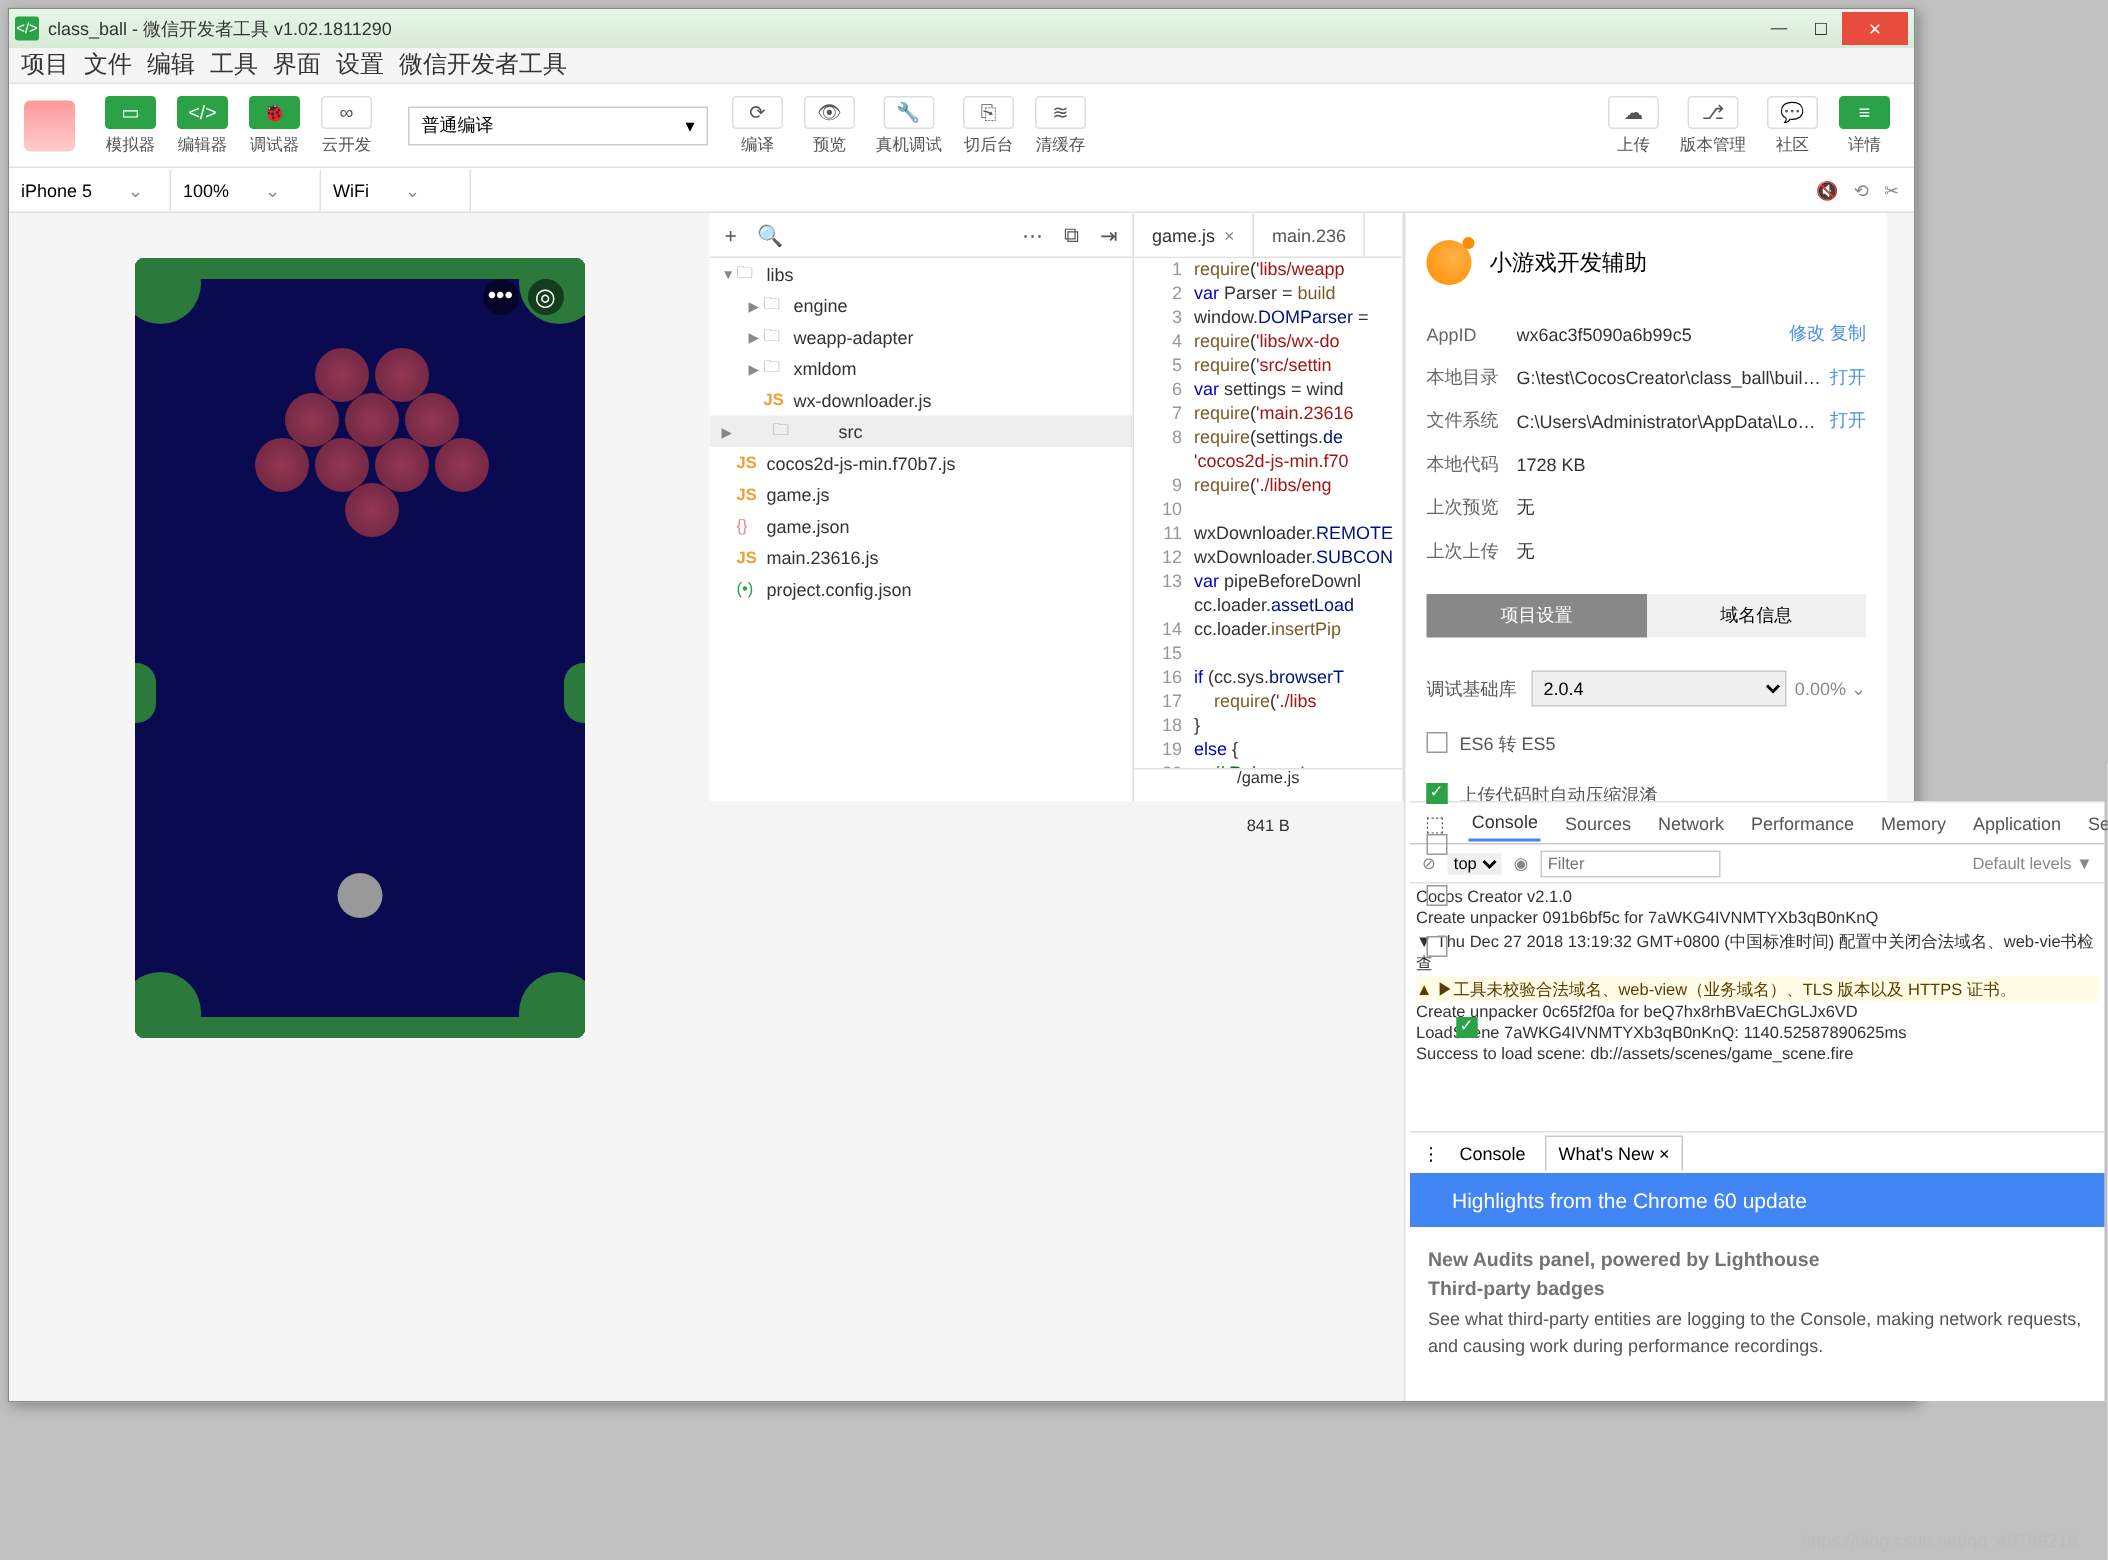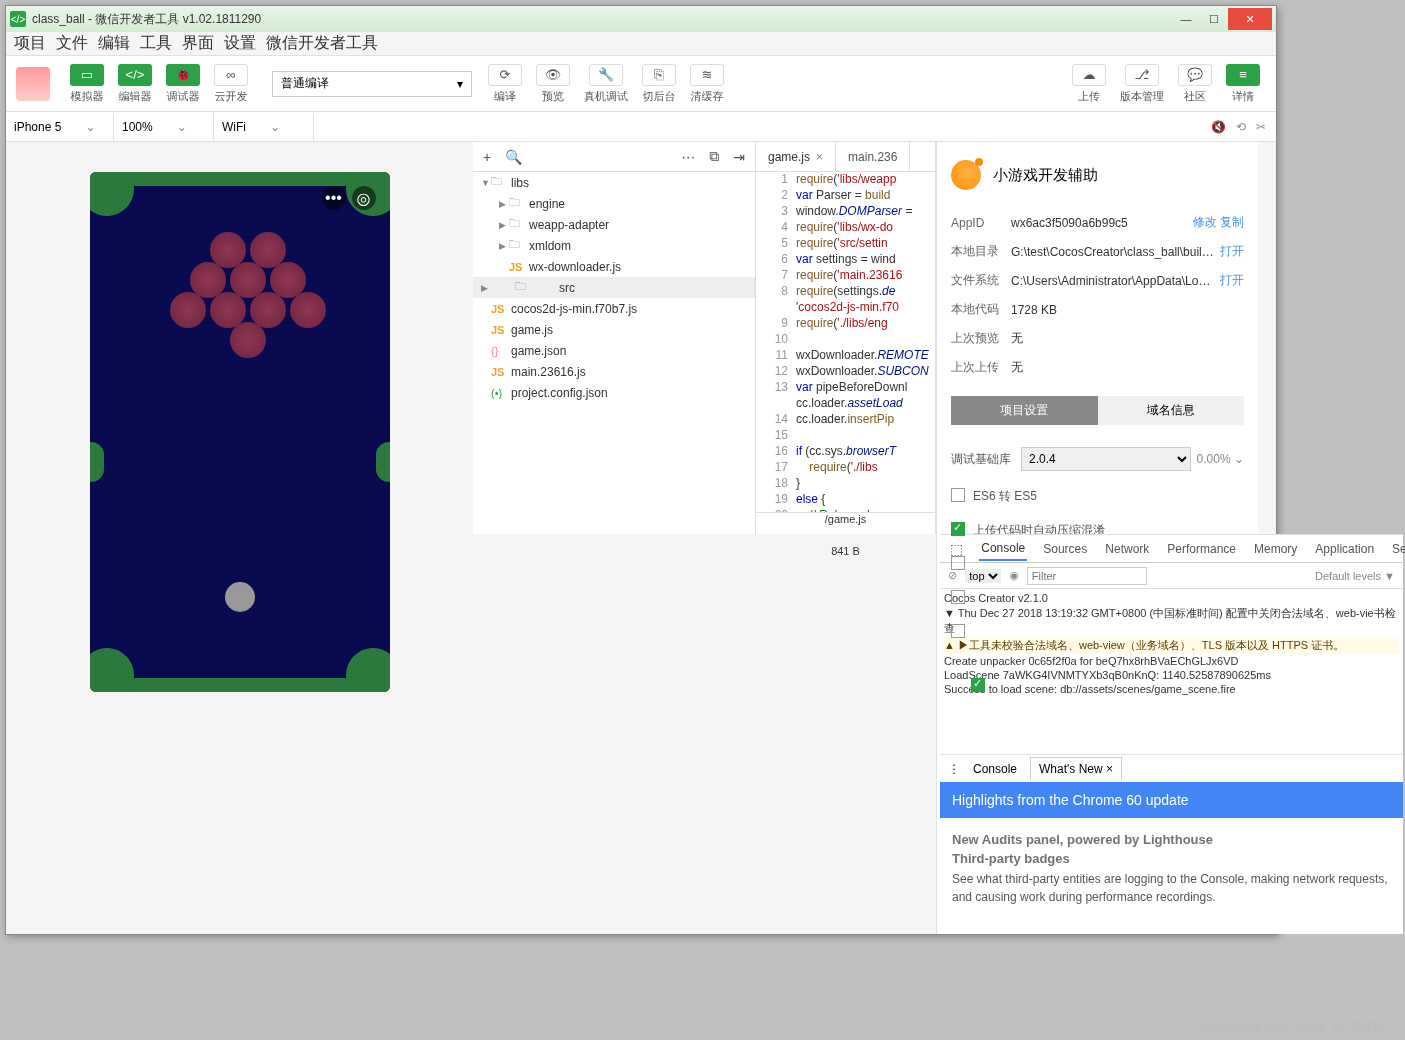--- a/index.html
+++ b/index.html
@@ -49,36 +49,36 @@
 .tree-item .fico.folder{color:#888;} .tree-item .fico.js{color:#f0a030;font-weight:bold;} .tree-item .fico.json{color:#e88;} .tree-item .fico.cfg{color:#2ba245;}
 .code-pane { width:180px; background:#fff; display:flex; flex-direction:column; border-right:1px solid #e0e0e0; }
 .tabs { height:30px; border-bottom:1px solid #e0e0e0; display:flex; font-size:12px; }
 .tab { padding:0 12px; display:flex; align-items:center; gap:6px; border-right:1px solid #e0e0e0; cursor:pointer; color:#555; }
 .tab.active { background:#fff; color:#333; }
 .tab .x { color:#888; }
 .code { flex:1; overflow:hidden; font-family:Consolas,monospace; font-size:12px; }
 .line { display:flex; height:16px; }
 .ln { width:40px; text-align:right; padding-right:8px; color:#999; }
 .ct { white-space:pre; color:#333; }
-.kw{color:#0000c0;} .str{color:#a31515;} .fn{color:#795e26;} .prop{color:#001080;font-style:italic;} .com{color:#008000;}
+.kw{color:#0000c0;} .str{color:#a31515;} .fn{color:#795e26;} .prop{color:#001080;} .com{color:#008000;}
 .status { height:22px; border-top:1px solid #e0e0e0; font-size:11px; display:flex; align-items:center; padding:0 10px; gap:20px; color:#333;flex-direction:column; }
 .dev-pane { height:400px; border-top:1px solid #e0e0e0; background:#fff; display:flex; flex-direction:column; position:absolute; bottom:0; left:467px; width:463px; }
 .dev-tabs { height:28px; border-bottom:1px solid #ccc; display:flex; align-items:center; font-size:12px; padding:0 8px; gap:14px; color:#555; }
 .dev-tabs span { cursor:pointer; padding:4px 2px; }
 .dev-tabs span.on { border-bottom:2px solid #4285f4; color:#333; }
 .con-filter { height:26px; border-bottom:1px solid #e0e0e0; display:flex; align-items:center; padding:0 8px; font-size:11px; gap:8px; color:#888; }
 .con-filter input { border:1px solid #ccc; font-size:11px; padding:2px 4px; width:120px; }
 .con-filter select { border:none; font-size:11px; }
 .con-body { flex:1; overflow:auto; font-family:Consolas,monospace; font-size:11px; padding:2px 4px; }
 .con-line { padding:1px 0; color:#333; }
 .con-line.warn { background:#fffbe5; color:#5c3c00; }
 .con-tabs2 { height:28px; border-top:1px solid #e0e0e0; display:flex; align-items:center; font-size:12px; padding:0 8px; gap:4px; }
 .con-tabs2 .t { padding:4px 8px; border:1px solid transparent; cursor:pointer; }
 .con-tabs2 .t.on { border:1px solid #ccc; border-bottom-color:#fff; }
-.whats { background:#4285f4; color:#fff; padding:10px 12px; font-size:14px; }
+.whats { background:#4285f4; color:#fff; padding:10px 28px; font-size:14px; }
 .whats-body { padding:14px 12px; font-size:12px; color:#555; }
 .whats-body h4 { font-size:13px; color:#737373; margin-bottom:4px; font-weight:bold; }
 .whats-body p { margin-bottom:14px; line-height:1.5; }
 .side-pane { width:322px; background:#fff; border-left:1px solid #e0e0e0; display:flex; flex-direction:column; }
 .side-head { padding:18px 14px; display:flex; align-items:center; gap:12px; }
 .side-head .lg { width:30px; height:30px; border-radius:50%; background:radial-gradient(circle at 60% 40%,#ffb347,#ff8c00); position:relative; }
 .side-head .lg::after{content:'';position:absolute;width:8px;height:8px;background:#ff8c00;border-radius:50%;top:-2px;right:-2px;}
 .side-head h3 { font-size:15px; font-weight:normal; }
 .info-tbl { font-size:12px; padding:0 14px; }
 .info-row { display:flex; padding:6px 0; align-items:center; }
@@ -432,20 +432,21 @@
           </div>
         <div class="con-filter">
           <span>⊘</span>
           <select><option>top</option></select>
           <span>◉</span>
           <input placeholder="Filter" style="">
           <span style="margin-left:auto">Default levels ▼</span>
         </div>
         <div class="con-body" id="conbody">
             <div class="con-line ">Cocos Creator v2.1.0</div>
+            <div class="con-line ">Create unpacker 091b6bf5c for 7aWKG4IVNMTYXb3qB0nKnQ</div>
             <div class="con-line g">▼ Thu Dec 27 2018 13:19:32 GMT+0800 (中国标准时间) 配置中关闭合法域名、web-vie书检查</div>
             <div class="con-line warn">  ▲ ▶工具未校验合法域名、web-view（业务域名）、TLS 版本以及 HTTPS 证书。</div>
             <div class="con-line ">Create unpacker 0c65f2f0a for beQ7hx8rhBVaEChGLJx6VD</div>
             <div class="con-line ">LoadScene 7aWKG4IVNMTYXb3qB0nKnQ: 1140.52587890625ms</div>
             <div class="con-line ">Success to load scene: db://assets/scenes/game_scene.fire</div>
           </div>
         <div class="con-tabs2">
           <span>⋮</span>
           <span class="t">Console</span>
           <span class="t on">What's New ×</span>

